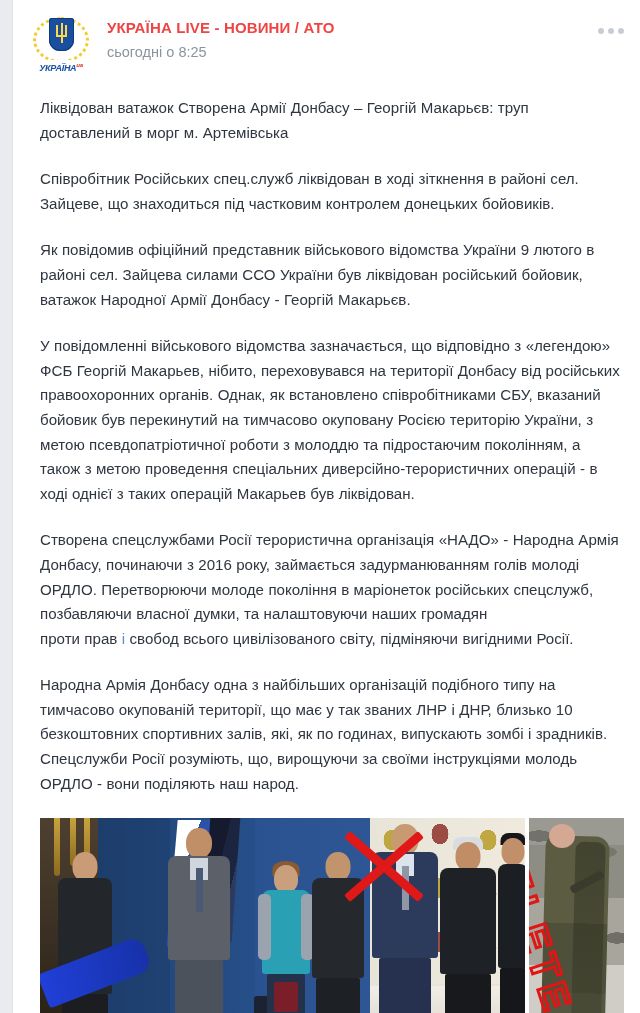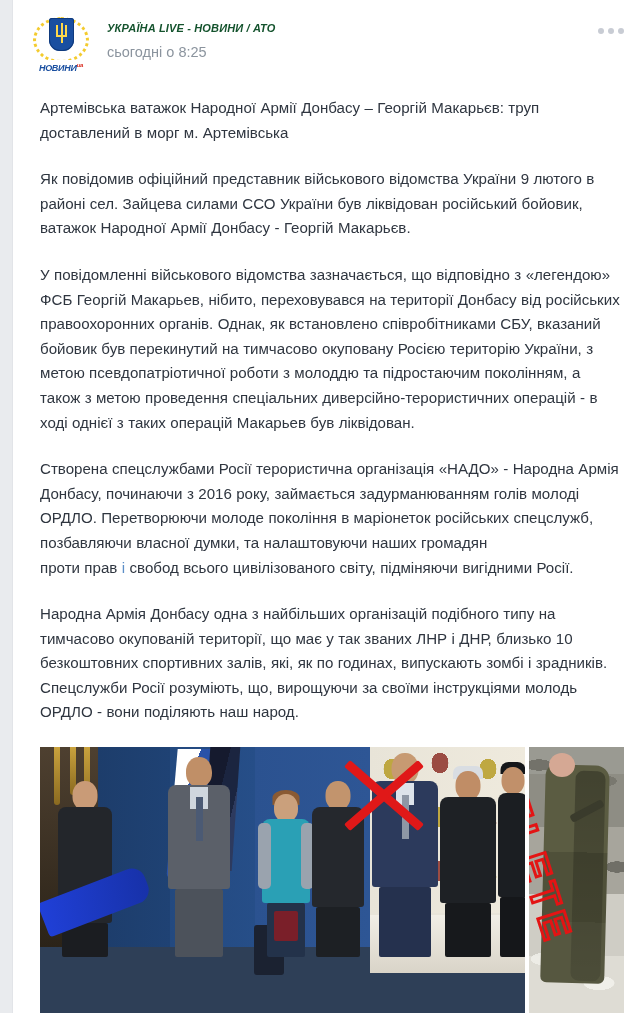--- a/index.html
+++ b/index.html
@@ -98,27 +98,26 @@
     color: #d93025;
     font-size: 6px;
     vertical-align: super;
   }
 
   .header-text {
     padding-left: 14px;
     padding-top: 4px;
   }
   .channel-name {
-    font-size: 11px;
+    font-size: 15px;
     font-weight: bold;
-    color: #14532d;
+    color: #ef4444;
     letter-spacing: .15px;
     line-height: 20px;
     white-space: nowrap;
-    font-style: italic;
   }
   .post-time {
     margin-top: 5px;
     font-size: 14.5px;
     color: #8b949e;
     line-height: 18px;
   }
 
   .more-menu {
     position: absolute;
@@ -369,37 +368,38 @@
 
       <div class="avatar">
         <div class="avatar-stars"></div>
         <div class="avatar-shield"></div>
         <div class="avatar-trident">
           <i class="l"></i>
             <i class="c"></i>
             <i class="r"></i>
             <i class="b"></i>
         </div>
-        <div class="avatar-word"><span>НОВИНИ</span><sup>ua</sup></div>
+        <div class="avatar-word"><span>УКРАЇНА</span><sup>ua</sup></div>
       </div>
 
       <div class="header-text">
         <div class="channel-name">УКРАЇНА LIVE - НОВИНИ / АТО</div>
         <div class="post-time">сьогодні о 8:25</div>
       </div>
 
       <div class="more-menu">
         <span></span>
         <span></span>
         <span></span>
       </div>
     </div>
 
     <div class="post-body">
-      <p class="para first">Артемівська ватажок Народної Армії Донбасу – Георгій Макарьєв: труп доставлений в морг м. Артемівська</p>
+      <p class="para first">Ліквідован ватажок Створена Армії Донбасу – Георгій Макарьєв: труп доставлений в морг м. Артемівська</p>
+      <p class="para">Співробітник Російських спец.служб ліквідован в ході зіткнення в районі сел. Зайцеве, що знаходиться під частковим контролем донецьких бойовиків.</p>
       <p class="para">Як повідомив офіційний представник військового відомства України 9 лютого в районі сел. Зайцева силами ССО України був ліквідован російський бойовик, ватажок Народної Армії Донбасу - Георгій Макарьєв.</p>
       <p class="para">У повідомленні військового відомства зазначається, що відповідно з «легендою» ФСБ Георгій Макарьев, нібито, переховувався на території Донбасу від російських правоохоронних органів. Однак, як встановлено співробітниками СБУ, вказаний бойовик був перекинутий на тимчасово окуповану Росією територію України, з метою псевдопатріотичної роботи з молоддю та підростаючим поколінням, а також з метою проведення спеціальних диверсійно-терористичних операцій - в ході однієї з таких операцій Макарьев був ліквідован.</p>
       <p class="para"><span>Створена спецслужбами Росії терористична організація «НАДО» - Народна Армія Донбасу, починаючи з 2016 року, займається задурманюванням голів молоді ОРДЛО. Перетворюючи молоде покоління в маріонеток російських спецслужб, позбавляючи власної думки, та налаштовуючи наших громадян</span><br><span>проти прав </span><span class="lnk">і</span><span> свобод всього цивілізованого світу, підміняючи вигідними Росії.</span></p>
       <p class="para">Народна Армія Донбасу одна з найбільших організацій подібного типу на тимчасово окупованій території, що має у так званих ЛНР і ДНР, близько 10 безкоштовних спортивних залів, які, як по годинах, випускають зомбі і зрадників. Спецслужби Росії розуміють, що, вирощуючи за своїми інструкціями молодь ОРДЛО - вони поділяють наш народ.</p>
     </div>
 
     <div class="media-row">
 
       <div class="photo photo-main">
         <div class="m-wall"></div>

